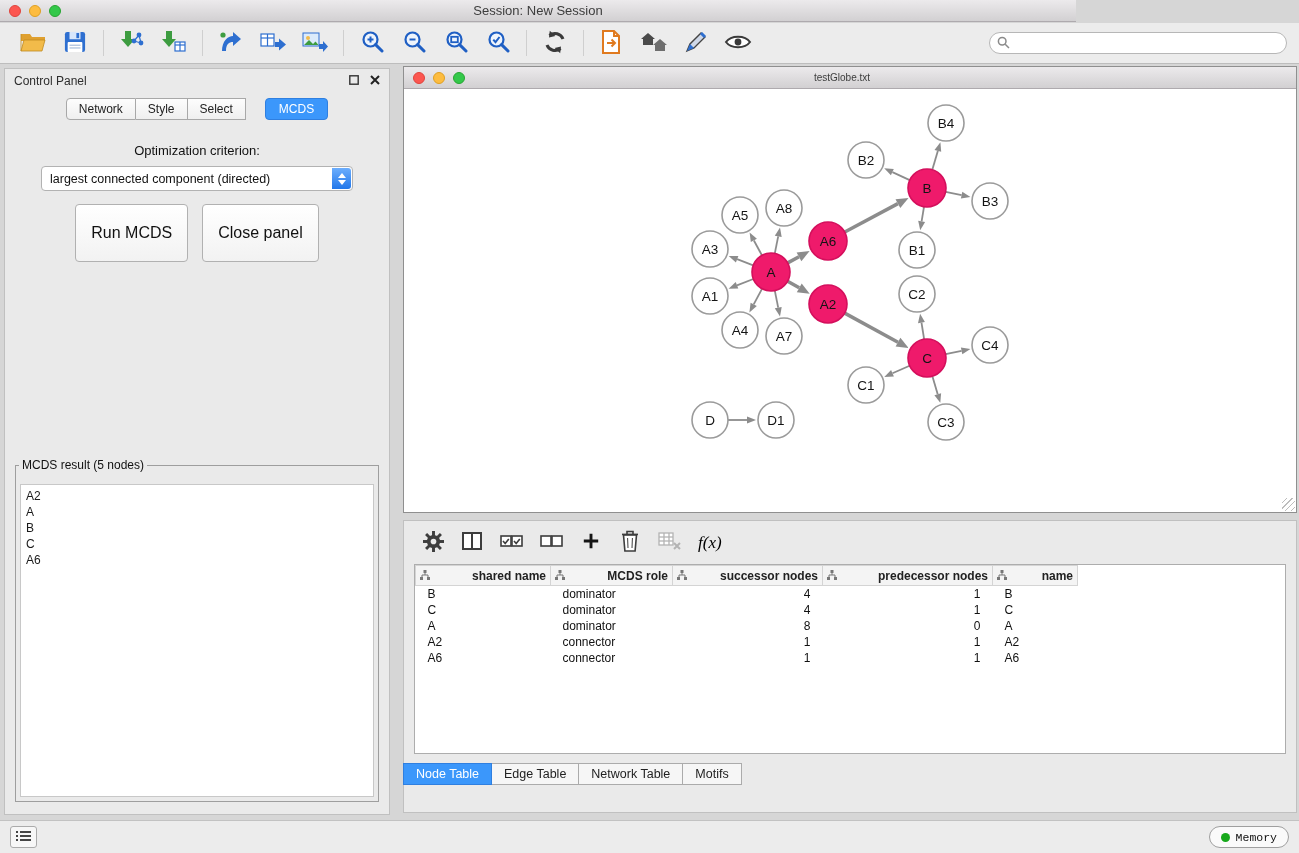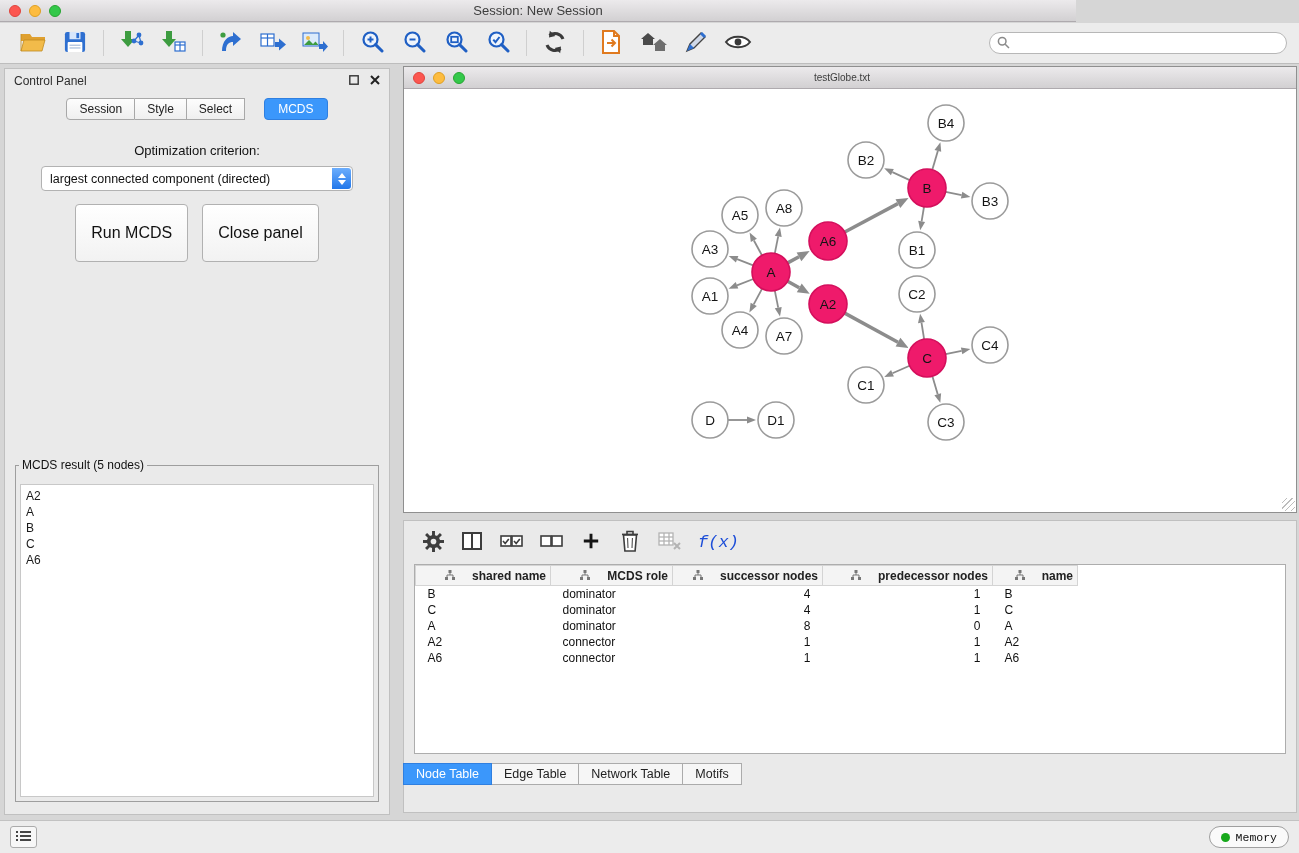--- a/index.html
+++ b/index.html
@@ -52,25 +52,25 @@
 .node-mcds{fill:#ef1a6b;stroke:#d40f5c;stroke-width:1.6}
 .node-label{font-size:13.5px;text-anchor:middle;fill:#141414;font-family:"Liberation Sans",sans-serif}
 .edge{stroke:#8c8c8c}
 .arrow{fill:#8c8c8c}
 .resize-grip{position:absolute;right:1px;bottom:1px;width:13px;height:13px;background:repeating-linear-gradient(135deg,transparent 0 3px,#bdbdbd 3px 4px)}
 
 
 .table-panel{position:absolute;left:403px;top:520px;width:894px;height:293px;background:#eaeaea;border:1px solid #c0c0c0}
 .tp-toolbar{display:flex;align-items:center;gap:17px;padding:9px 0 7px 18px}
 .tp-toolbar .tico{display:flex;align-items:center;justify-content:center;min-width:22px}
-.fx{font-family:Liberation Mono, monospace;font-style:italic;font-size:17px;color:#1d4ed8}
+.fx{font-family:Liberation Serif, serif;font-style:italic;font-size:17px;color:#000000}
 .tp-table-wrap{margin:2px 10px 0;background:#fff;border:1px solid #adadad;height:190px;overflow:hidden}
 table.node-table{border-collapse:collapse;table-layout:fixed;font-size:12px}
 .node-table th{background:#f4f4f4;border:1px solid #d4d4d4;font-weight:700;height:20px;font-size:12px;padding:0 4px;white-space:nowrap;color:#222}
-.node-table th .th-inner{display:flex;align-items:center;justify-content:flex-end;gap:17px}
+.node-table th .th-inner{display:flex;align-items:center;justify-content:space-between;gap:17px}
 .node-table td{height:16px;padding:0 12px;white-space:nowrap;color:#111}
 .node-table td.num{text-align:right}
 .tp-tabs{display:flex;margin-top:9px}
 .tp-tab{padding:3px 12px;font-size:12.5px;background:#f6f6f6;border:1px solid #ababab;margin-left:-1px;color:#222}
 .tp-tab.active{background:#3b97fb;color:#fff;border-color:#2f7fe0;z-index:1}
 
 
 .statusbar{position:absolute;left:0;top:820px;width:1299px;height:33px;background:#ececec;border-top:1px solid #c2c2c2;display:flex;align-items:center;padding:0 10px}
 .status-left-btn{width:27px;height:22px;border:1px solid #ababab;border-radius:3px;background:#f7f7f7;display:flex;align-items:center;justify-content:center}
 .memory-btn{margin-left:auto;height:22px;border:1px solid #9f9f9f;border-radius:11px;background:#fafafa;display:flex;align-items:center;gap:6px;padding:0 11px;font-size:11.5px;color:#111;font-family:Liberation Mono, monospace}
@@ -231,21 +231,21 @@
     <span class="hdr-btns">
       <span><svg width="10" height="10" viewBox="0 0 10 10">
             <rect x="0.8" y="0.8" width="8.4" height="8.4" fill="none" stroke="#333" stroke-width="1.4"></rect>
           </svg></span>
       <span><svg width="10" height="10" viewBox="0 0 10 10">
             <path d="M1 1 L9 9 M9 1 L1 9" stroke="#222" stroke-width="2"></path>
           </svg></span>
     </span>
   </div>
   <div class="tabs-row">
-    <span class="tab first">Session</span>
+    <span class="tab first">Network</span>
     <span class="tab">Style</span>
     <span class="tab">Select</span>
     <span class="tab active">MCDS</span>
   </div>
   <div class="opt-label">Optimization criterion:</div>
   <div class="combo">
     <span>largest connected component (directed)</span>
     <span class="combo-btn">
       <svg width="8" height="5" viewBox="0 0 8 5">
           <path d="M4 0 L8 5 H0 Z" fill="#fff"></path>

